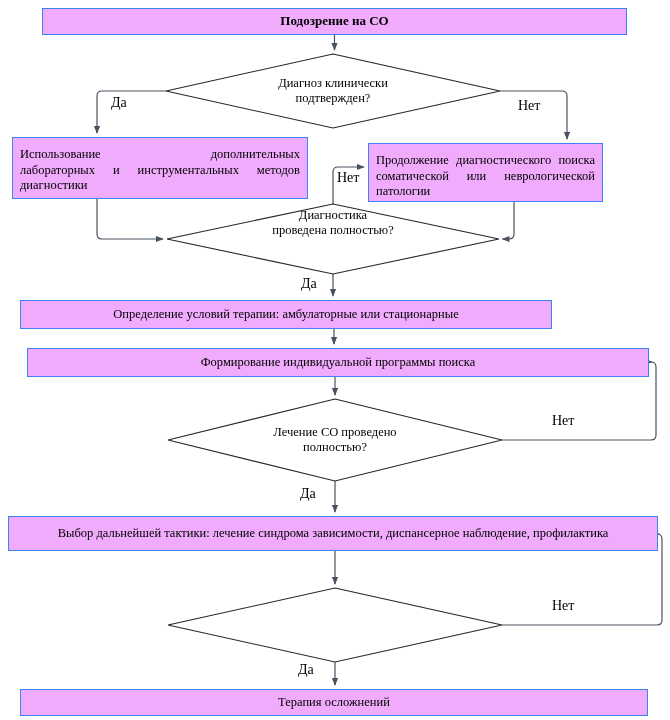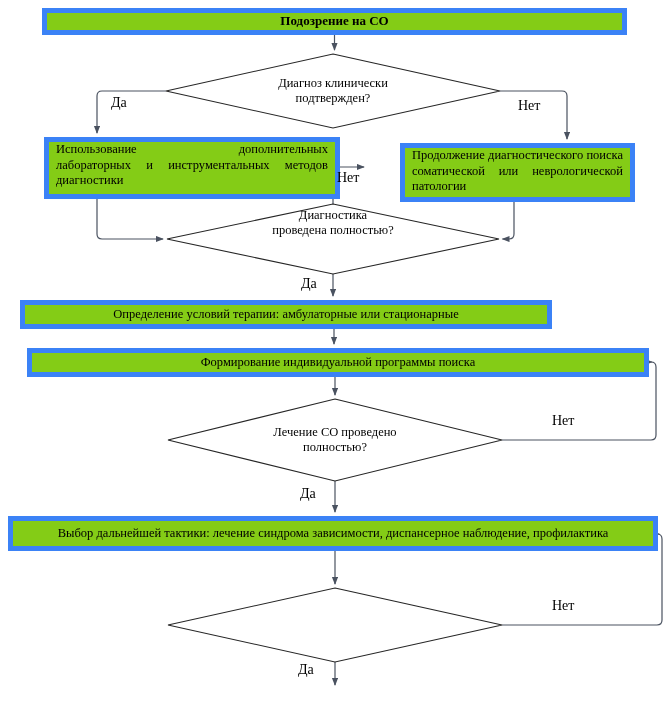--- a/index.html
+++ b/index.html
@@ -11,27 +11,27 @@
     background: #ffffff;
     font-family: "Liberation Serif", "DejaVu Serif", serif;
     color: #000000;
     overflow: hidden;
   }
   .wires { position: absolute; left: 0; top: 0; }
   .wires path.conn { fill: none; stroke: #4a5260; stroke-width: 1.2; stroke-linejoin: round; }
   .wires polygon.dshape { fill: #ffffff; stroke: #262626; stroke-width: 1.1; }
   .box {
     position: absolute;
-    border: 5px solid #3b82f6;
-    background: #84cc16;
+    border: 1px solid #3b82f6;
+    background: #f0abfc;
     font-size: 12.5px;
     line-height: 1.25;
   }
   .box.center { display: flex; align-items: center; justify-content: center; text-align: center; padding: 0 6px; }
-  .box.justify { padding: 0 7px; margin-left: 32px; }
+  .box.justify { padding: 9px 7px; }
   .bold { font-weight: bold; font-size: 13px; }
   .jline { text-align: justify; text-align-last: justify; }
   .lline { text-align: left; text-align-last: left; }
   .dtext { position: absolute; text-align: center; font-size: 12.5px; line-height: 15px; }
   .blabel { position: absolute; font-size: 14px; line-height: 14px; }
 </style>
 </head>
 <body>
 
 <div class="canvas">
@@ -85,20 +85,23 @@
   </div>
 
   <div class="box center" style="left:27px; top:348px; width:622px; height:29px;">
     <span>Формирование индивидуальной программы поиска</span>
   </div>
 
   <div class="box center" style="left:8px; top:516px; width:650px; height:35px;">
     <span>Выбор дальнейшей тактики: лечение синдрома зависимости, диспансерное наблюдение, профилактика</span>
   </div>
 
+  <div class="box center" style="left:20px; top:689px; width:628px; height:27px;">
+    <span>Терапия осложнений</span>
+  </div>
 
   <div class="dtext" style="left:208px; top:76px; width:250px;">
     <div>Диагноз клинически</div>
     <div>подтвержден?</div>
   </div>
 
   <div class="dtext" style="left:208px; top:208px; width:250px;">
     <div>Диагностика</div>
     <div>проведена полностью?</div>
   </div>

